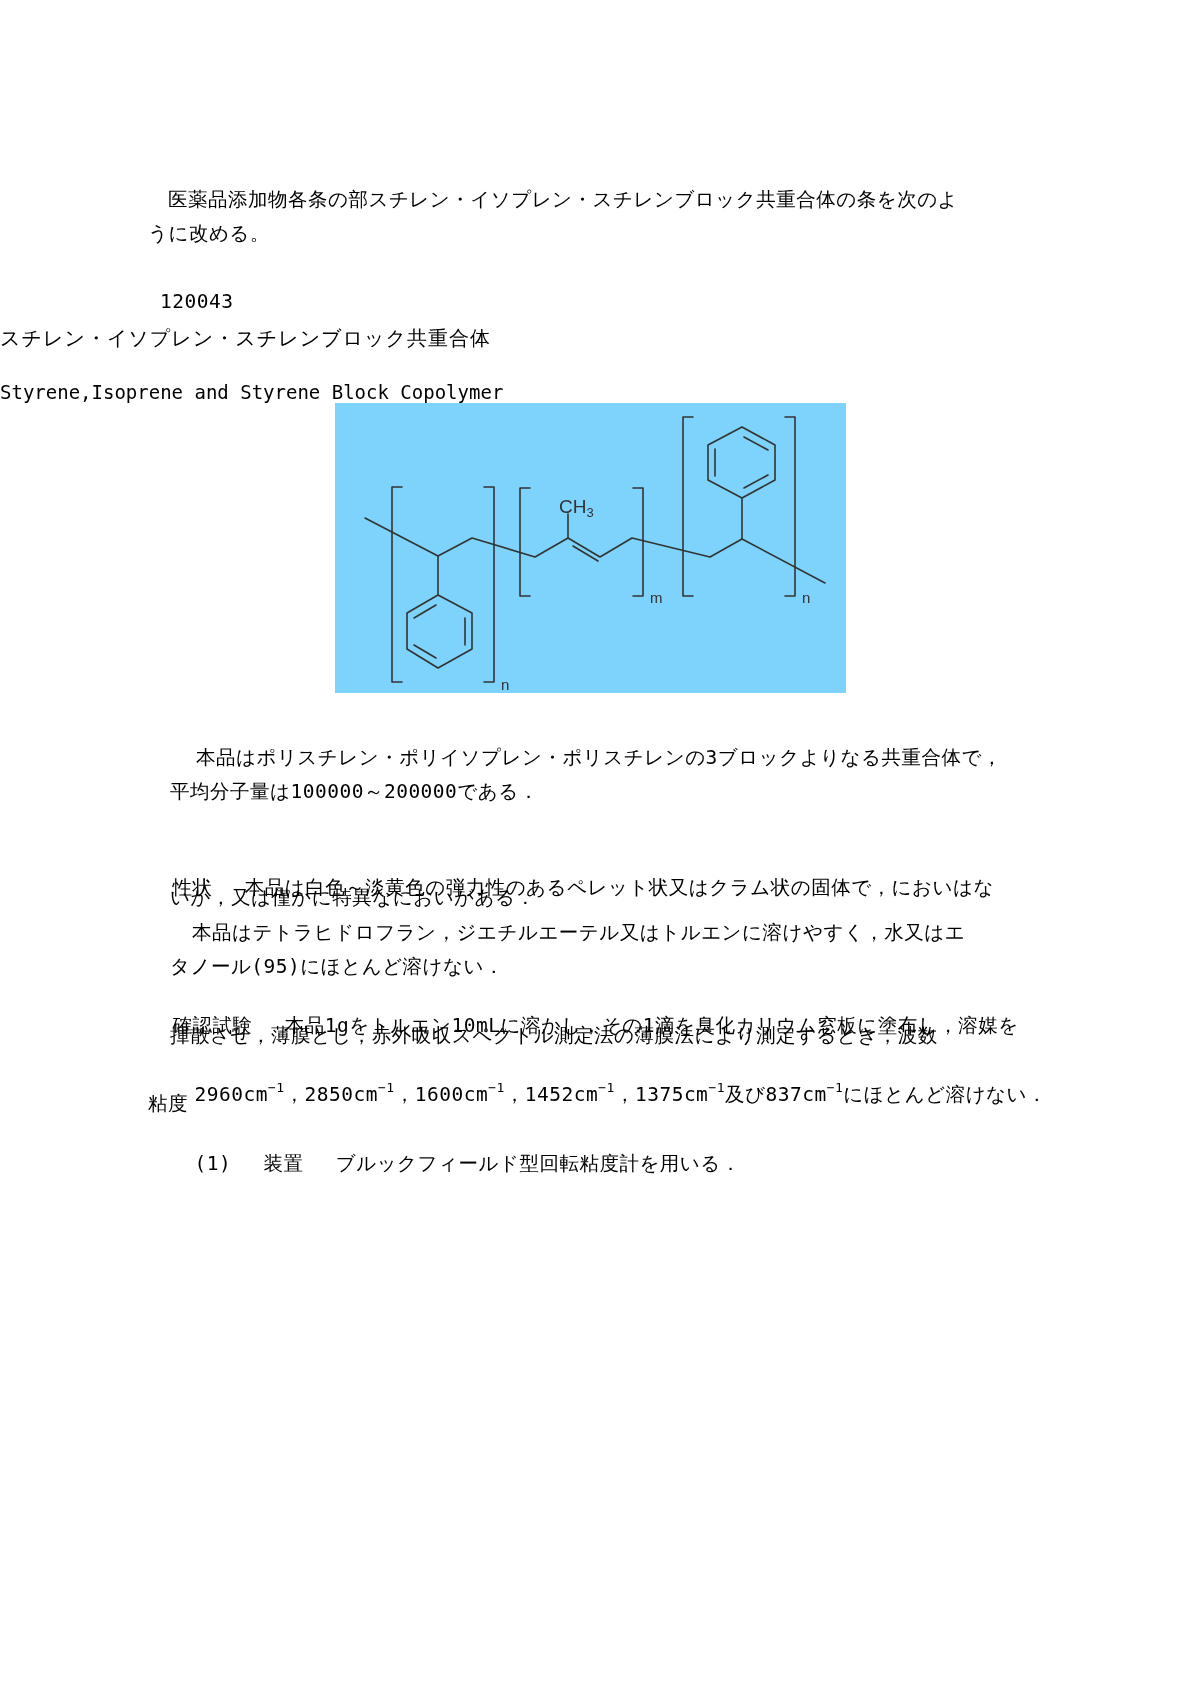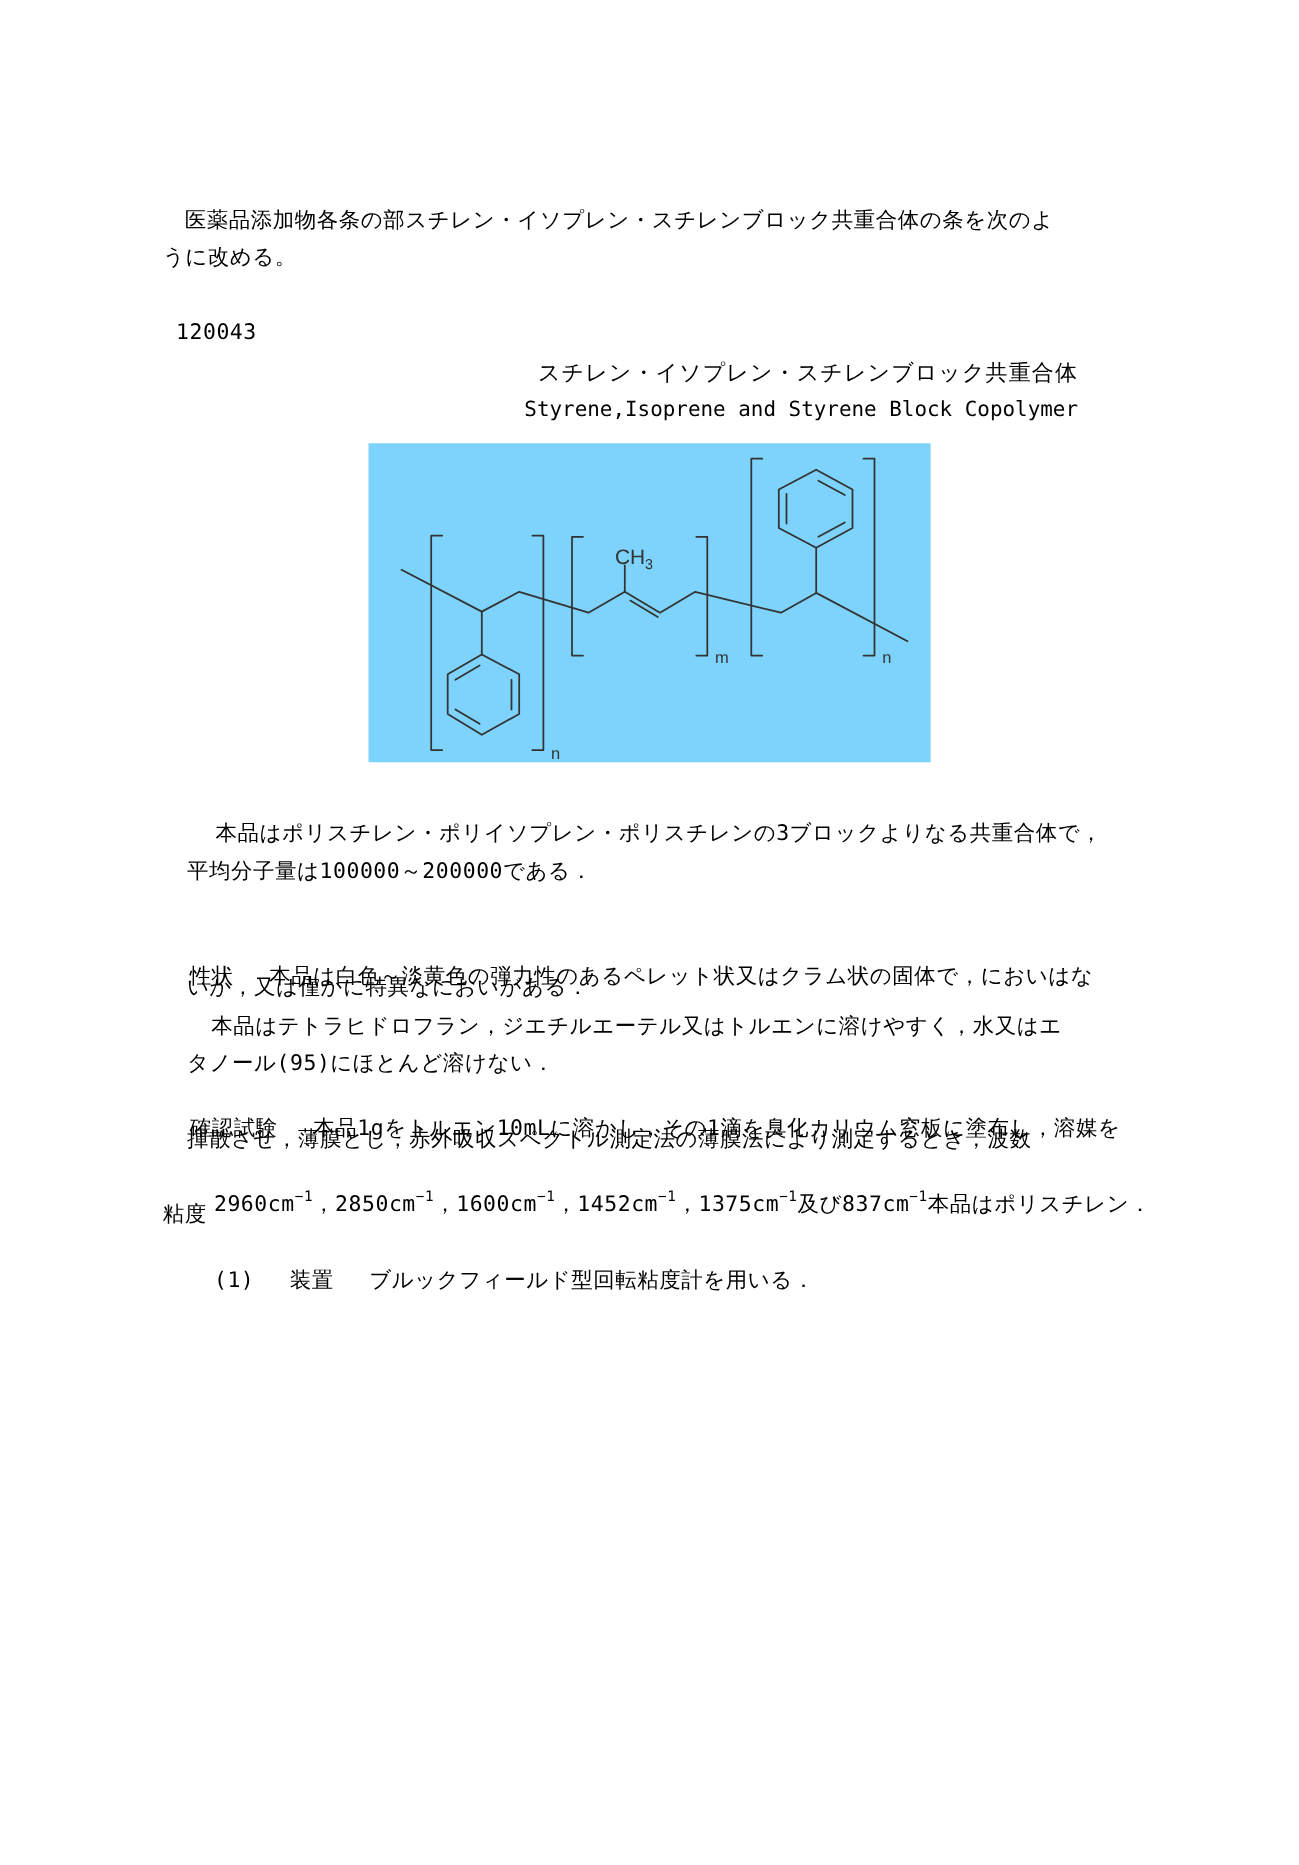--- a/index.html
+++ b/index.html
@@ -5,23 +5,23 @@
     html, body { margin: 0; padding: 0; background: #ffffff; }
     body {
       width: 1181px; height: 1695px; position: relative; overflow: hidden;
       font-family: "DejaVu Sans Mono", "Liberation Mono", monospace;
       color: #000000;
     }
     .line {
       position: absolute; white-space: pre; font-size: 19.5px; line-height: 24px;
       letter-spacing: 0.5px;
     }
-    .center { left: 0; width: 980px; text-align: right; }
+    .center { left: 0; width: 980px; text-align: left; }
     .title-jp { font-size: 20px; letter-spacing: 1px; }
-    .title-en { font-size: 19px; letter-spacing: 0; }
+    .title-en { font-size: 19px; letter-spacing: 0; margin-top: 20px; }
     sup { font-size: 13px; line-height: 0; position: relative; top: -2px; }
     #structure {
       position: absolute; left: 335px; top: 403px; width: 511px; height: 290px;
       background: #7dd3fc;
     }
     #structure svg { position: absolute; left: -5px; top: -3px; }
   </style>
 </head>
 <body>
 
@@ -83,19 +83,19 @@
 </div>
 <div class="line" style="left:170px; top:886px;">いか，又は僅かに特異なにおいがある．</div>
 <div class="line" style="left:192px; top:921px;">本品はテトラヒドロフラン，ジエチルエーテル又はトルエンに溶けやすく，水又はエ</div>
 <div class="line" style="left:170px; top:955px;">タノール(95)にほとんど溶けない．</div>
 
 <div class="line" style="left:148px; top:990px;">
   <span>確認試験</span><span>　 </span><span>本品1gをトルエン10mLに溶かし，その1滴を臭化カリウム窓板に塗布し，溶媒を</span>
 </div>
 <div class="line" style="left:170px; top:1024px;">揮散させ，薄膜とし，赤外吸収スペクトル測定法の薄膜法により測定するとき，波数</div>
 <div class="line" style="left:170px; top:1059px;">
-  <span>2960cm</span><sup>−1</sup><span>，</span><span>2850cm</span><sup>−1</sup><span>，</span><span>1600cm</span><sup>−1</sup><span>，</span><span>1452cm</span><sup>−1</sup><span>，</span><span>1375cm</span><sup>−1</sup><span>及び</span><span>837cm</span><sup>−1</sup><span>本品はポリスチレン．</span>
+  <span>2960cm</span><sup>−1</sup><span>，</span><span>2850cm</span><sup>−1</sup><span>，</span><span>1600cm</span><sup>−1</sup><span>，</span><span>1452cm</span><sup>−1</sup><span>，</span><span>1375cm</span><sup>−1</sup><span>及び</span><span>837cm</span><sup>−1</sup><span>にほとんど溶けない．</span>
 </div>
 
 <div class="line" style="left:148px; top:1092px;">粘度</div>
 <div class="line" style="left:170px; top:1128px;">
   <span>(1)</span><span>　 </span><span>装置</span><span>　 </span><span>ブルックフィールド型回転粘度計を用いる．</span>
 </div>
 
 </body></html>

